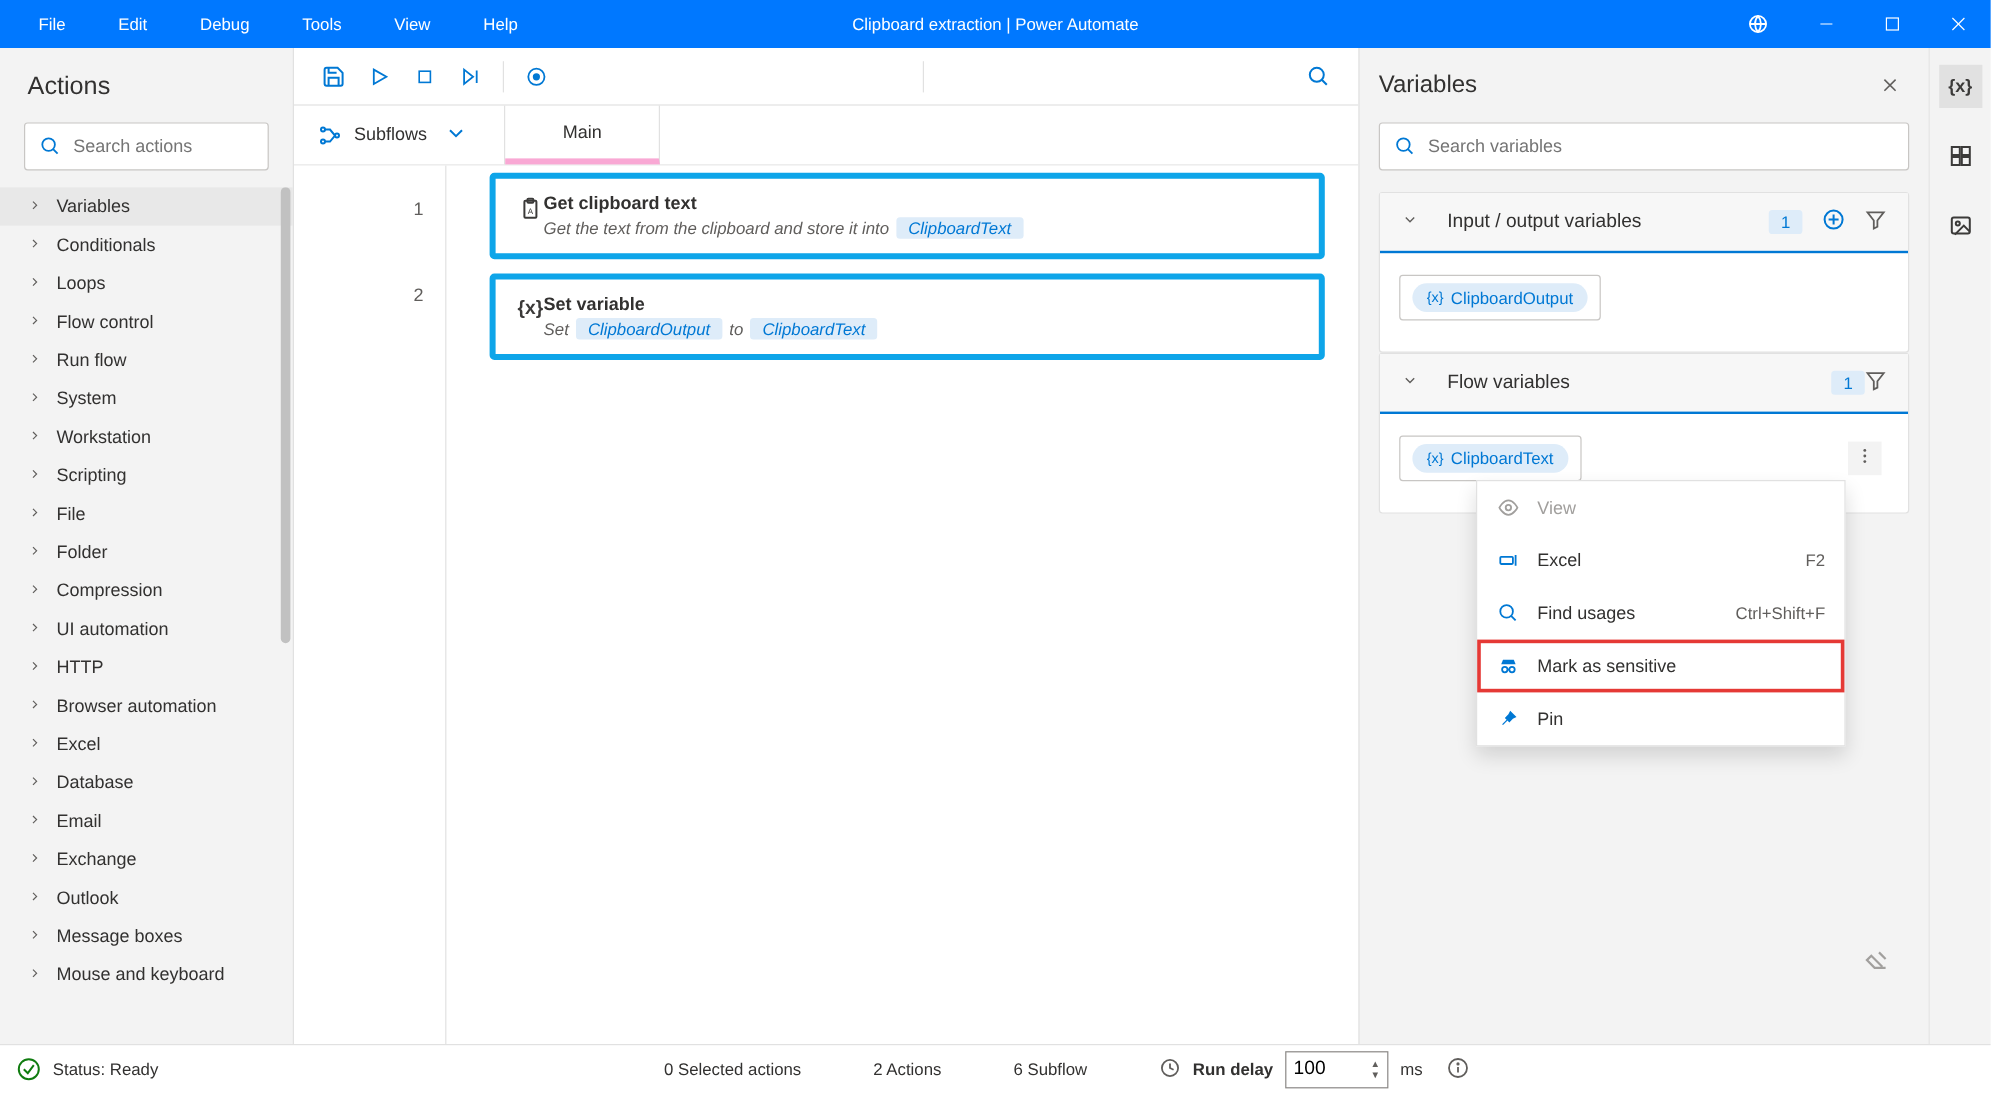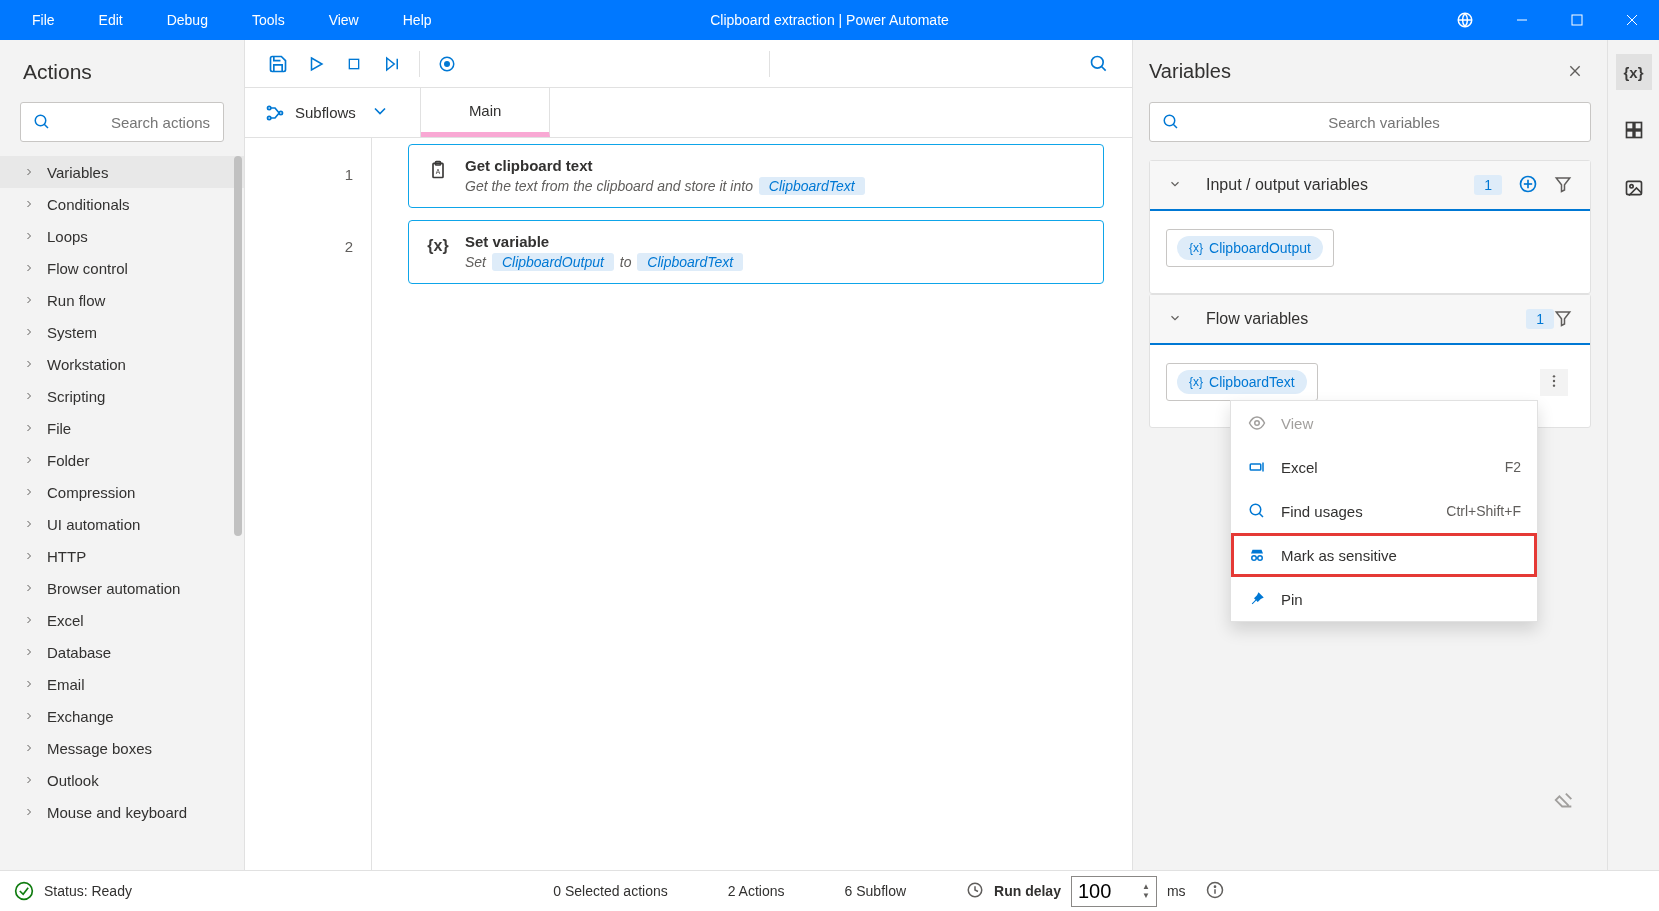--- a/index.html
+++ b/index.html
@@ -17,21 +17,21 @@
 
 
 .content { display: flex; height: 830px; }
 
 
 .actions-pane { width: 245px; background: #f3f3f3; border-right: 1px solid #e1e1e1; display: flex; flex-direction: column; }
 .pane-title { font-size: 21px; padding: 20px 0 18px 23px; font-weight: 400; }
 .search-wrap { padding: 0 20px 14px; }
 .search-box { height: 40px; border: 1px solid #c8c6c4; border-radius: 3px; display: flex; align-items: center; padding: 0 12px; background: #fff; }
 .search-box svg { width: 18px; height: 18px; margin-right: 10px; }
-.search-box input { border: none; outline: none; flex: 1; font-size: 15px; color: #b91c1c; background: transparent; text-align: center; }
+.search-box input { border: none; outline: none; flex: 1; font-size: 15px; color: #b91c1c; background: transparent; }
 .action-list { overflow-y: auto; flex: 1; position: relative; }
 .action-item { height: 32px; display: flex; align-items: center; padding-left: 23px; cursor: pointer; font-size: 15px; }
 .action-item.active { background: #e8e8e8; }
 .action-item .chev { margin-right: 12px; color: #605e5c; }
 .scroll-thumb { position: absolute; right: 2px; top: 0; width: 8px; height: 380px; background: #c1c1c1; border-radius: 4px; }
 
 
 .main { flex: 1; display: flex; flex-direction: column; background: #fff; }
 .toolbar { height: 48px; display: flex; align-items: center; padding: 0 14px; border-bottom: 1px solid #e1e1e1; }
 .tb-btn { width: 38px; height: 38px; display: flex; align-items: center; justify-content: center; cursor: pointer; color: #0078d4; }
@@ -43,21 +43,21 @@
 .subflow-btn { display: flex; align-items: center; padding: 0 20px; border-right: 1px solid #e1e1e1; font-size: 15px; cursor: pointer; }
 .subflow-btn svg { width: 20px; height: 20px; margin-right: 10px; color: #0078d4; }
 .subflow-btn .chev-down { margin-left: 14px; color: #605e5c; }
 .tab { display: flex; align-items: center; padding: 0 48px; border-right: 1px solid #e1e1e1; border-bottom: 5px solid #f9a8d4; font-size: 15px; cursor: pointer; }
 
 
 .designer { flex: 1; display: flex; background: #fff; }
 .line-numbers { width: 126px; }
 .line-num { height: 72px; display: flex; align-items: center; justify-content: flex-end; padding-right: 18px; color: #605e5c; font-size: 15px; }
 .steps { flex: 1; padding: 6px 28px 0 36px; border-left: 1px solid #e1e1e1; }
-.step { border: 1px solid #0ea5e9; border-radius: 4px; padding: 12px 18px; margin-bottom: 12px; display: flex; align-items: flex-start; gap: 16px; background: #fff; }
+.step { border: 5px solid #0ea5e9; border-radius: 4px; padding: 12px 18px; margin-bottom: 12px; display: flex; align-items: flex-start; gap: 0; background: #fff; }
 .step-icon { width: 22px; height: 22px; margin-top: 2px; color: #3b3a39; display:flex; align-items:center; justify-content:center; }
 .step-body .name { font-weight: 600; font-size: 15px; margin-bottom: 3px; }
 .step-body .desc { font-size: 14px; color: #605e5c; font-style: italic; }
 .var-chip { display: inline-block; background: #deecf9; color: #0078d4; padding: 1px 10px; border-radius: 3px; font-size: 14px; margin: 0 2px; }
 
 
 .vars-pane { width: 475px; background: #f3f3f3; border-left: 1px solid #e1e1e1; display: flex; flex-direction: column; padding: 0 16px; position: relative; }
 .vars-head { display: flex; align-items: center; height: 62px; }
 .vars-head .title-v { font-size: 20px; flex: 1; }
 .vars-head .close-x { width: 32px; height: 32px; display: flex; align-items: center; justify-content: center; cursor: pointer; color: #605e5c; }
@@ -90,21 +90,21 @@
 .right-rail { width: 52px; background: #f3f3f3; border-left: 1px solid #e1e1e1; display: flex; flex-direction: column; align-items: center; padding-top: 14px; gap: 22px; }
 .rail-btn { width: 36px; height: 36px; display: flex; align-items: center; justify-content: center; cursor: pointer; color: #3b3a39; }
 .rail-btn.active { background: #e1e1e1; }
 
 
 .statusbar { height: 41px; border-top: 1px solid #e1e1e1; display: flex; align-items: center; padding: 0 14px; font-size: 14px; background: #fff; }
 .status-ico { width: 20px; height: 20px; margin-right: 10px; color: #107c10; }
 .sb-group { display: flex; gap: 60px; margin-left: auto; margin-right: auto; align-items: center; }
 .delay-input { display: flex; align-items: center; gap: 10px; }
 .delay-input .spinner { border: 1px solid #8a8886; width: 86px; height: 31px; display: flex; align-items: center; padding: 0 6px; justify-content: space-between; }
-.delay-input .spinner input { border: none; outline: none; width: 46px; font-size: 20px; }
+.delay-input .spinner input { border: none; outline: none; width: 46px; font-size: 16px; }
 .delay-input .arrows { display: flex; flex-direction: column; font-size: 8px; color: #605e5c; cursor: pointer; line-height: 1; gap:1px; }
 .info-ico { margin-left: 10px; color: #605e5c; }
 .eraser { position: absolute; right: 30px; bottom: 56px; color: #a19f9d; cursor: pointer; width: 24px; height: 24px; }
 
 svg { flex-shrink: 0; }
 </style>
 </head>
 <body>
 
 <div class="titlebar">
@@ -207,24 +207,24 @@
               <polyline points="9 6 15 12 9 18"></polyline>
             </svg></span>Database</div>
         <div class="action-item"><span class="chev"><svg width="12" height="12" viewBox="0 0 24 24" fill="none" stroke="currentColor" stroke-width="2">
               <polyline points="9 6 15 12 9 18"></polyline>
             </svg></span>Email</div>
         <div class="action-item"><span class="chev"><svg width="12" height="12" viewBox="0 0 24 24" fill="none" stroke="currentColor" stroke-width="2">
               <polyline points="9 6 15 12 9 18"></polyline>
             </svg></span>Exchange</div>
         <div class="action-item"><span class="chev"><svg width="12" height="12" viewBox="0 0 24 24" fill="none" stroke="currentColor" stroke-width="2">
               <polyline points="9 6 15 12 9 18"></polyline>
+            </svg></span>Outlook</div>
+        <div class="action-item"><span class="chev"><svg width="12" height="12" viewBox="0 0 24 24" fill="none" stroke="currentColor" stroke-width="2">
+              <polyline points="9 6 15 12 9 18"></polyline>
             </svg></span>Message boxes</div>
-        <div class="action-item"><span class="chev"><svg width="12" height="12" viewBox="0 0 24 24" fill="none" stroke="currentColor" stroke-width="2">
-              <polyline points="9 6 15 12 9 18"></polyline>
-            </svg></span>Outlook</div>
         <div class="action-item"><span class="chev"><svg width="12" height="12" viewBox="0 0 24 24" fill="none" stroke="currentColor" stroke-width="2">
               <polyline points="9 6 15 12 9 18"></polyline>
             </svg></span>Mouse and keyboard</div>
       </div>
   </div>
 
   <div class="main">
     <div class="toolbar">
       <div class="tb-btn">
           <svg width="20" height="20" viewBox="0 0 24 24" fill="none" stroke="currentColor" stroke-width="2">

